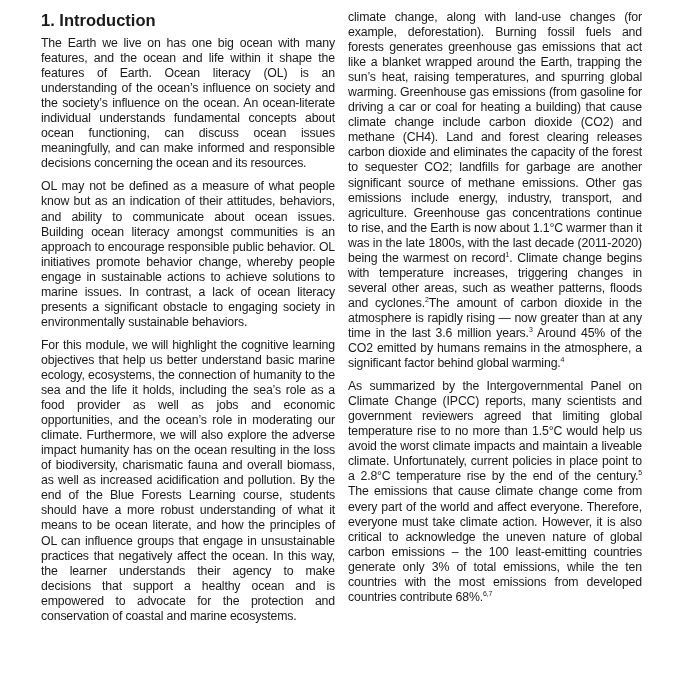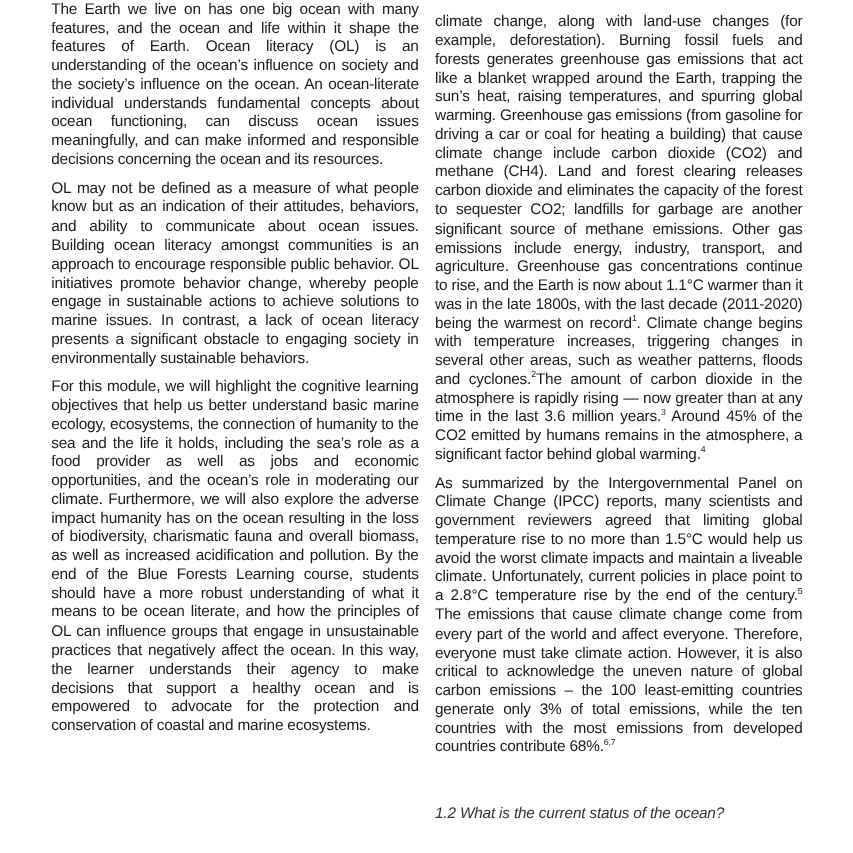--- a/index.html
+++ b/index.html
@@ -23,22 +23,22 @@
   p { margin: 0 0 8px 0; }
   sup { font-size: 7px; line-height: 0; vertical-align: super; }
   .subhead {
     margin-top: 38px; font-style: italic; font-size: 12.3px; color: #333333;
   }
 </style>
 </head>
 <body>
 
 <div class="col col-left">
+  <h1>1. Introduction</h1>
   <p>The Earth we live on has one big ocean with many features, and the ocean and life within it shape the features of Earth. Ocean literacy (OL) is an understanding of the ocean’s influence on society and the society’s influence on the ocean. An ocean-literate individual understands fundamental concepts about ocean functioning, can discuss ocean issues meaningfully, and can make informed and responsible decisions concerning the ocean and its resources.</p>
   <p>OL may not be defined as a measure of what people know but as an indication of their attitudes, behaviors, and ability to communicate about ocean issues. Building ocean literacy amongst communities is an approach to encourage responsible public behavior. OL initiatives promote behavior change, whereby people engage in sustainable actions to achieve solutions to marine issues. In contrast, a lack of ocean literacy presents a significant obstacle to engaging society in environmentally sustainable behaviors.</p>
   <p>For this module, we will highlight the cognitive learning objectives that help us better understand basic marine ecology, ecosystems, the connection of humanity to the sea and the life it holds, including the sea’s role as a food provider as well as jobs and economic opportunities, and the ocean’s role in moderating our climate. Furthermore, we will also explore the adverse impact humanity has on the ocean resulting in the loss of biodiversity, charismatic fauna and overall biomass, as well as increased acidification and pollution. By the end of the Blue Forests Learning course, students should have a more robust understanding of what it means to be ocean literate, and how the principles of OL can influence groups that engage in unsustainable practices that negatively affect the ocean. In this way, the learner understands their agency to make decisions that support a healthy ocean and is empowered to advocate for the protection and conservation of coastal and marine ecosystems.</p>
 </div>
 
 <div class="col col-right">
   <p><span>climate change, along with land-use changes (for example, deforestation). Burning fossil fuels and forests generates greenhouse gas emissions that act like a blanket wrapped around the Earth, trapping the sun’s heat, raising temperatures, and spurring global warming. Greenhouse gas emissions (from gasoline for driving a car or coal for heating a building) that cause climate change include carbon dioxide (CO2) and methane (CH4). Land and forest clearing releases carbon dioxide and eliminates the capacity of the forest to sequester CO2; landfills for garbage are another significant source of methane emissions. Other gas emissions include energy, industry, transport, and agriculture.  Greenhouse gas concentrations continue to rise, and the Earth is now about 1.1°C warmer than it was in the late 1800s, with the last decade (2011-2020) being the warmest on record</span><sup>1</sup><span>. Climate change begins with temperature increases, triggering changes in several other areas, such as weather patterns, floods and cyclones.</span><sup>2</sup><span>The amount of carbon dioxide in the atmosphere is rapidly rising — now greater than at any time in the last 3.6 million years.</span><sup>3</sup><span> Around 45% of the CO2 emitted by humans remains in the atmosphere, a significant factor behind global warming.</span><sup>4</sup></p>
   <p><span>As summarized by the Intergovernmental Panel on Climate Change (IPCC) reports, many scientists and government reviewers agreed that limiting global temperature rise to no more than 1.5°C would help us avoid the worst climate impacts and maintain a liveable climate. Unfortunately, current policies in place point to a 2.8°C temperature rise by the end of the century.</span><sup>5</sup><span> The emissions that cause climate change come from every part of the world and affect everyone. Therefore, everyone must take climate action. However, it is also critical to acknowledge the uneven nature of global carbon emissions – the 100 least-emitting countries generate only 3% of total emissions, while the ten countries with the most emissions from developed countries contribute 68%.</span><sup>6,7</sup></p>
-  <div class="subhead">1.2 What is the current status of the ocean?</div>
 </div>
 
 </body></html>

